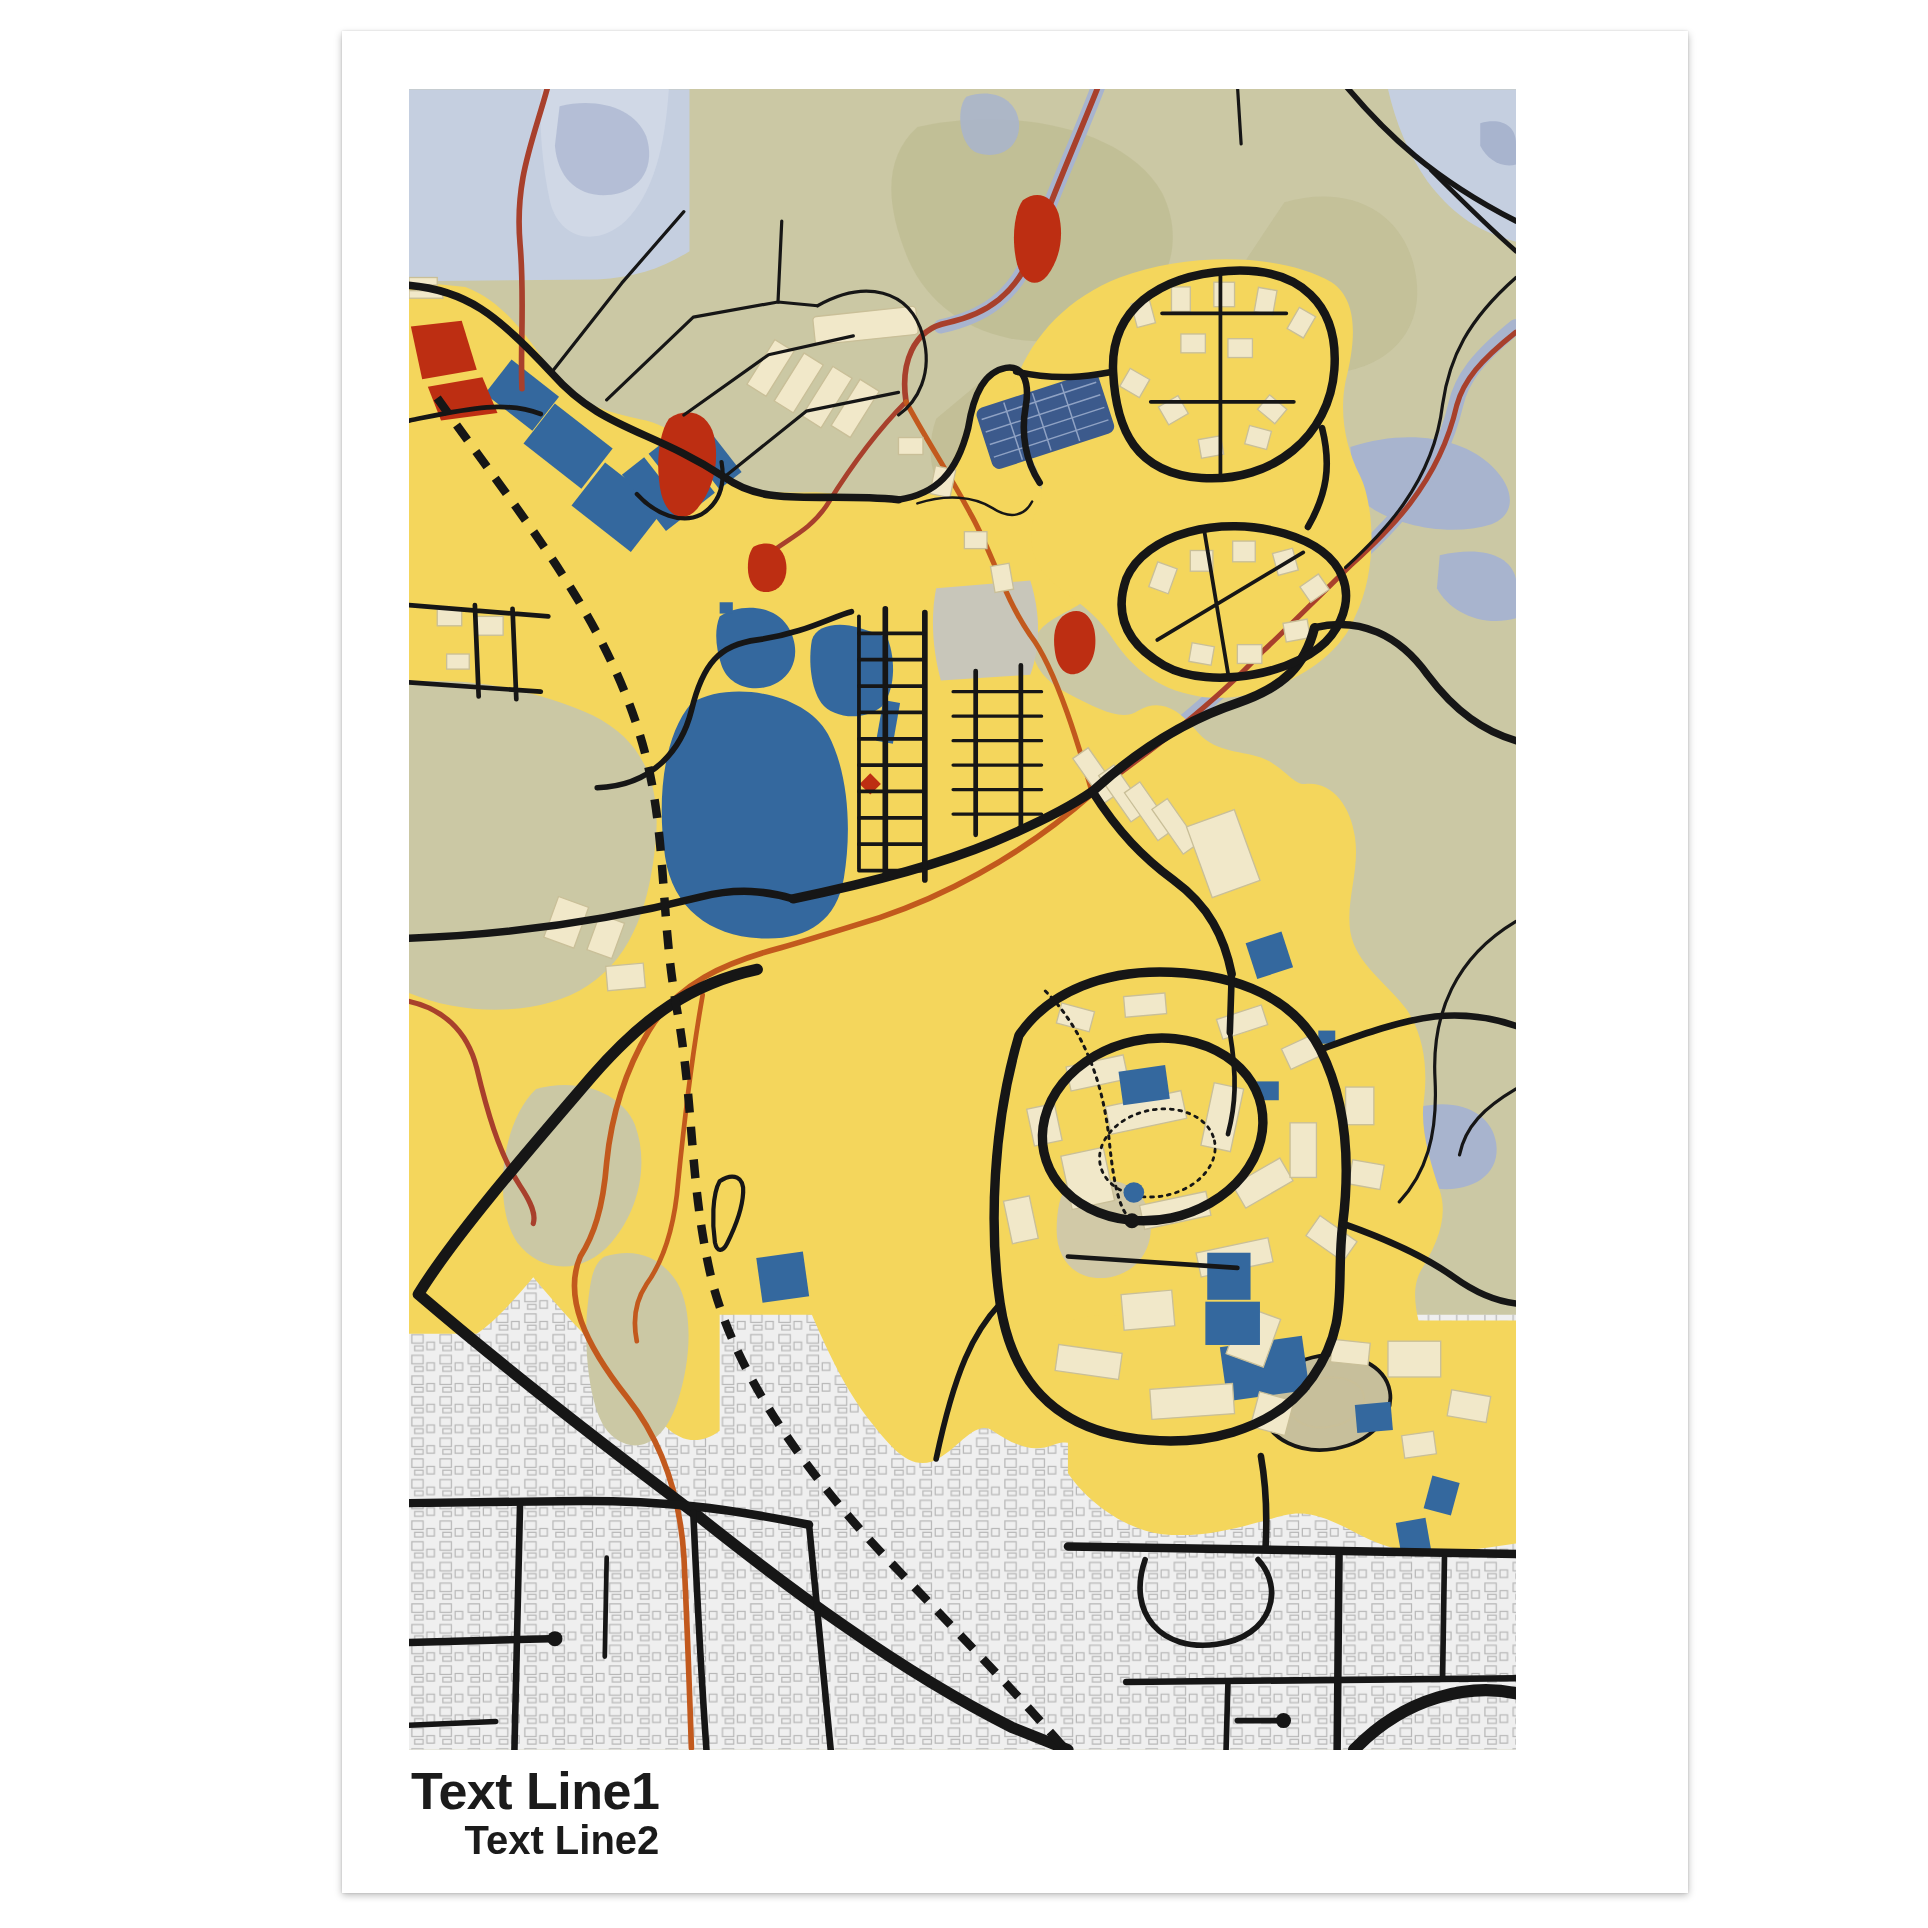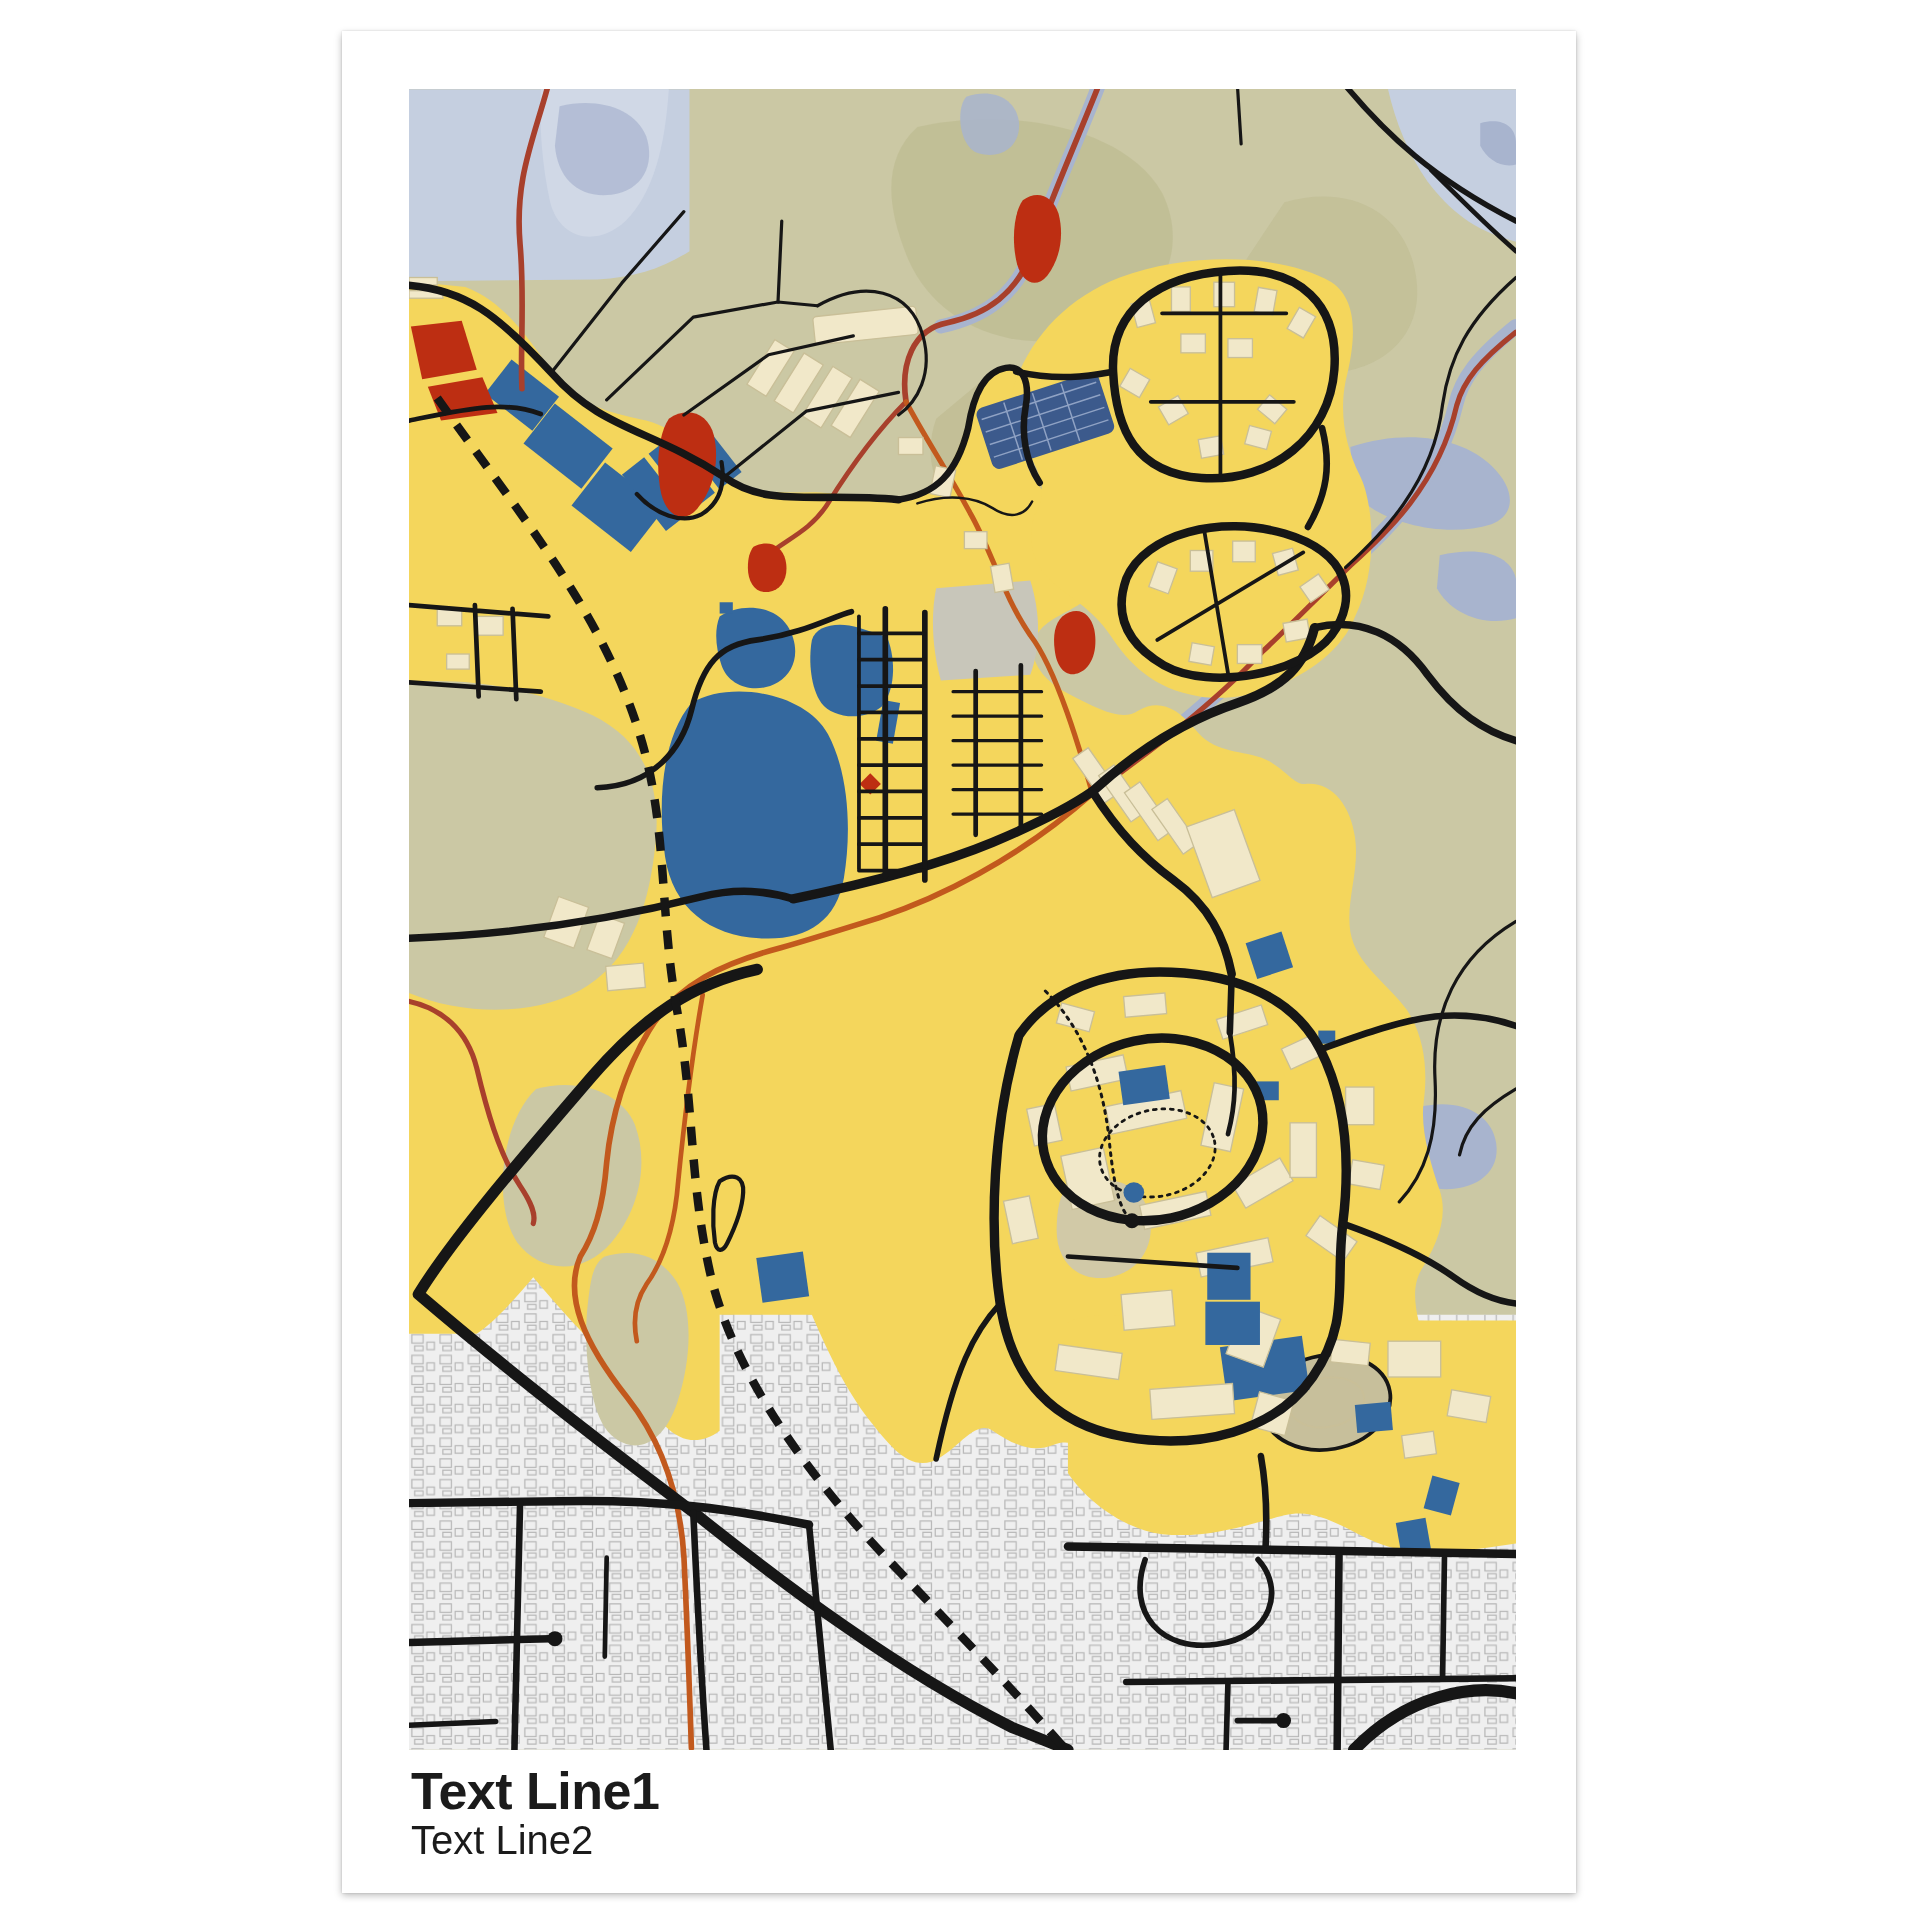--- a/index.html
+++ b/index.html
@@ -3,32 +3,32 @@
 <meta charset="utf-8">
 <style>
   html,body{margin:0;padding:0;}
   body{
     width:1928px;height:1928px;position:relative;
     background:#ffffff;
     font-family:"Liberation Sans", sans-serif;
     overflow:hidden;
   }
   .poster{
-    position:absolute;left:342px;top:31px;width:1234px;height:1862px;
+    position:absolute;left:342px;top:31px;width:1346px;height:1862px;
     background:#ffffff;
     box-shadow:0 2.8px 7.5px rgba(0,0,0,.28), 0 0 1.9px rgba(0,0,0,.14);
   }
   .map-frame{
     position:absolute;left:67px;top:58px;width:1107px;height:1661px;
     background:var(--c-terrain_olive);
   }
   .map-frame svg{display:block;width:1107px;height:1661px;}
   .caption{position:absolute;left:69px;top:1733px;color:var(--c-text_color);}
   .caption-title{font-size:52px;font-weight:700;line-height:1.04;letter-spacing:-0.5px;}
-  .caption-subtitle{font-size:40px;font-weight:400;line-height:1.12;}
+  .caption-subtitle{font-size:40px;font-weight:700;line-height:1.12;text-align:right;}
 
   
   .f-olive{fill:var(--c-terrain_olive);}
   .f-olived{fill:var(--c-terrain_olive_dark);}
   .f-wlight{fill:var(--c-water_light);}
   .f-wlighter{fill:var(--c-water_lighter);}
   .f-wmed{fill:var(--c-water_medium);}
   .f-blue{fill:var(--c-water_blue);}
   .f-navy{fill:var(--c-water_navy);}
   .f-yellow{fill:var(--c-urban_yellow);}

